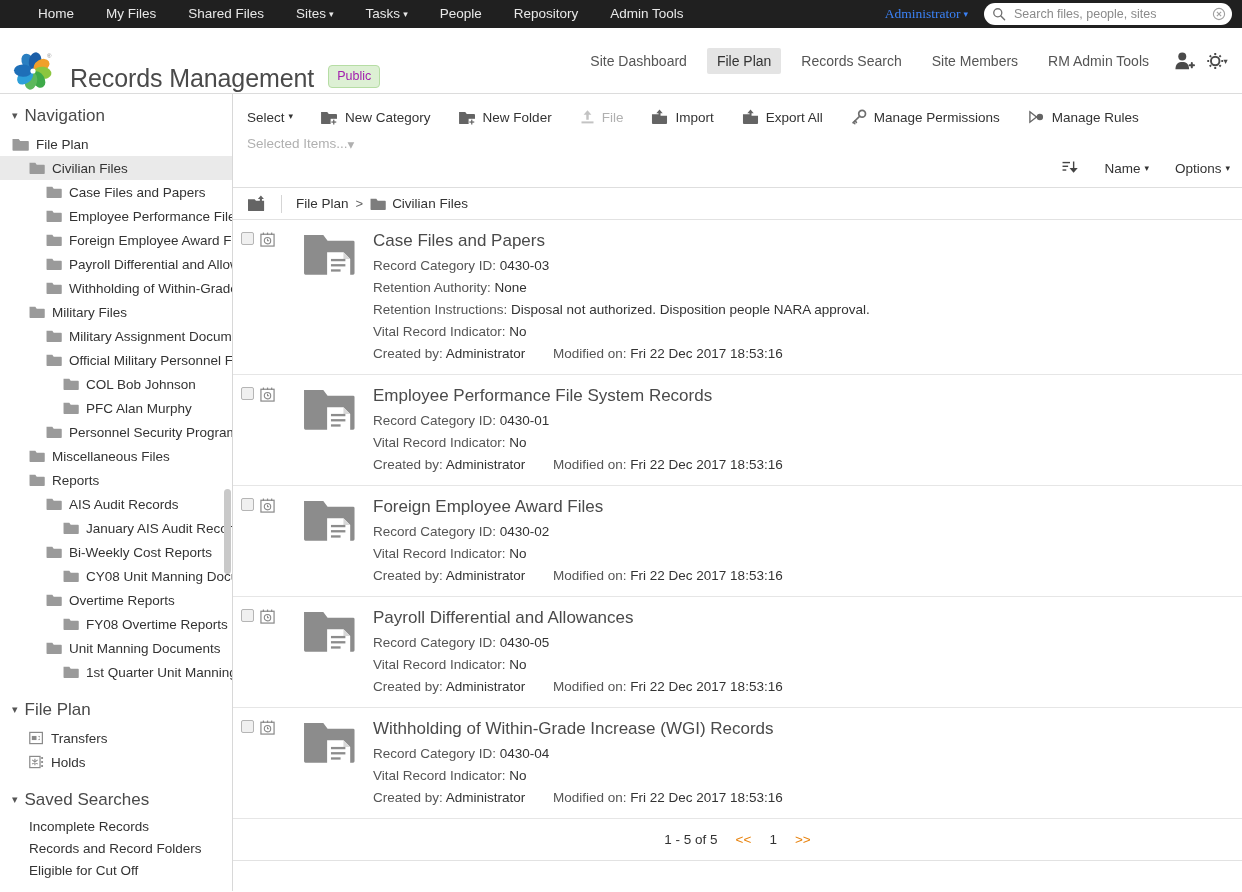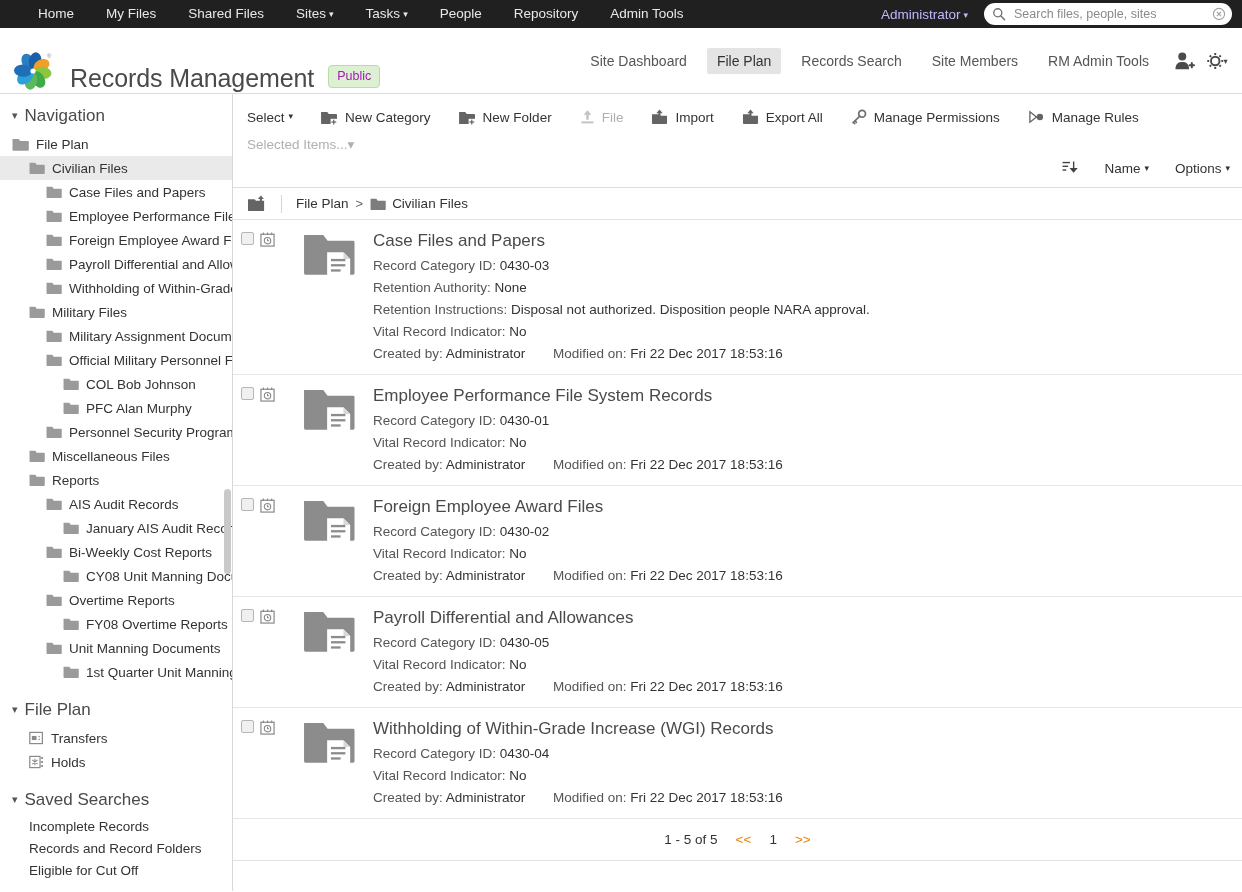--- a/index.html
+++ b/index.html
@@ -28,22 +28,22 @@
     padding: 0 16px;
     line-height: 28px;
     white-space: nowrap;
   }
   .topnav a .caret { font-size: 9px; margin-left: 3px; position: relative; top: -1px; }
   .topright {
     position: absolute; right: 10px; top: 0;
     height: 28px; display: flex; align-items: center;
   }
   .userlink {
-    color: #c4b5fd; font-size: 13.5px; text-decoration: none;
-    margin-right: 16px; white-space: nowrap;
+    color: #3b82f6; font-size: 13.5px; text-decoration: none;
+    margin-right: 16px; white-space: nowrap; font-family: Liberation Serif, serif;
   }
   .userlink .caret { font-size: 9px; margin-left: 3px; position: relative; top: -1px; }
   .searchbox {
     width: 248px; height: 22px;
     background: #fff; border-radius: 11px;
     display: flex; align-items: center;
     padding: 0 6px 0 8px;
   }
   .searchbox .s-icon { width: 14px; height: 14px; flex: 0 0 14px; }
   .searchbox input {
@@ -150,21 +150,21 @@
   }
   .tb-btn {
     display: flex; align-items: center;
     font-size: 13.5px; color: #333;
     margin-right: 28px; white-space: nowrap; cursor: pointer;
   }
   .tb-btn.disabled { color: #b0b0b0; cursor: default; }
   .tb-btn .ticon { display: flex; margin-right: 7px; }
   .tb-btn .caret { font-size: 9px; margin-left: 4px; position: relative; top: -1px; }
   .tb-row2 { height: 28px; display: flex; align-items: center; }
-  .tb-sub { font-size: 13.5px; color: #b0b0b0; display: flex; align-items: center; }
+  .tb-sub { font-size: 13.5px; color: #b0b0b0; display: flex; }
 
   .listbar {
     display: flex; align-items: center; justify-content: flex-end;
     padding: 0 12px 8px 0;
     border-bottom: 1px solid #dedede;
     height: 30px;
   }
   .listbar .lb-item {
     font-size: 13.5px; color: #333; margin-left: 26px;
     display: flex; align-items: center; cursor: pointer;

